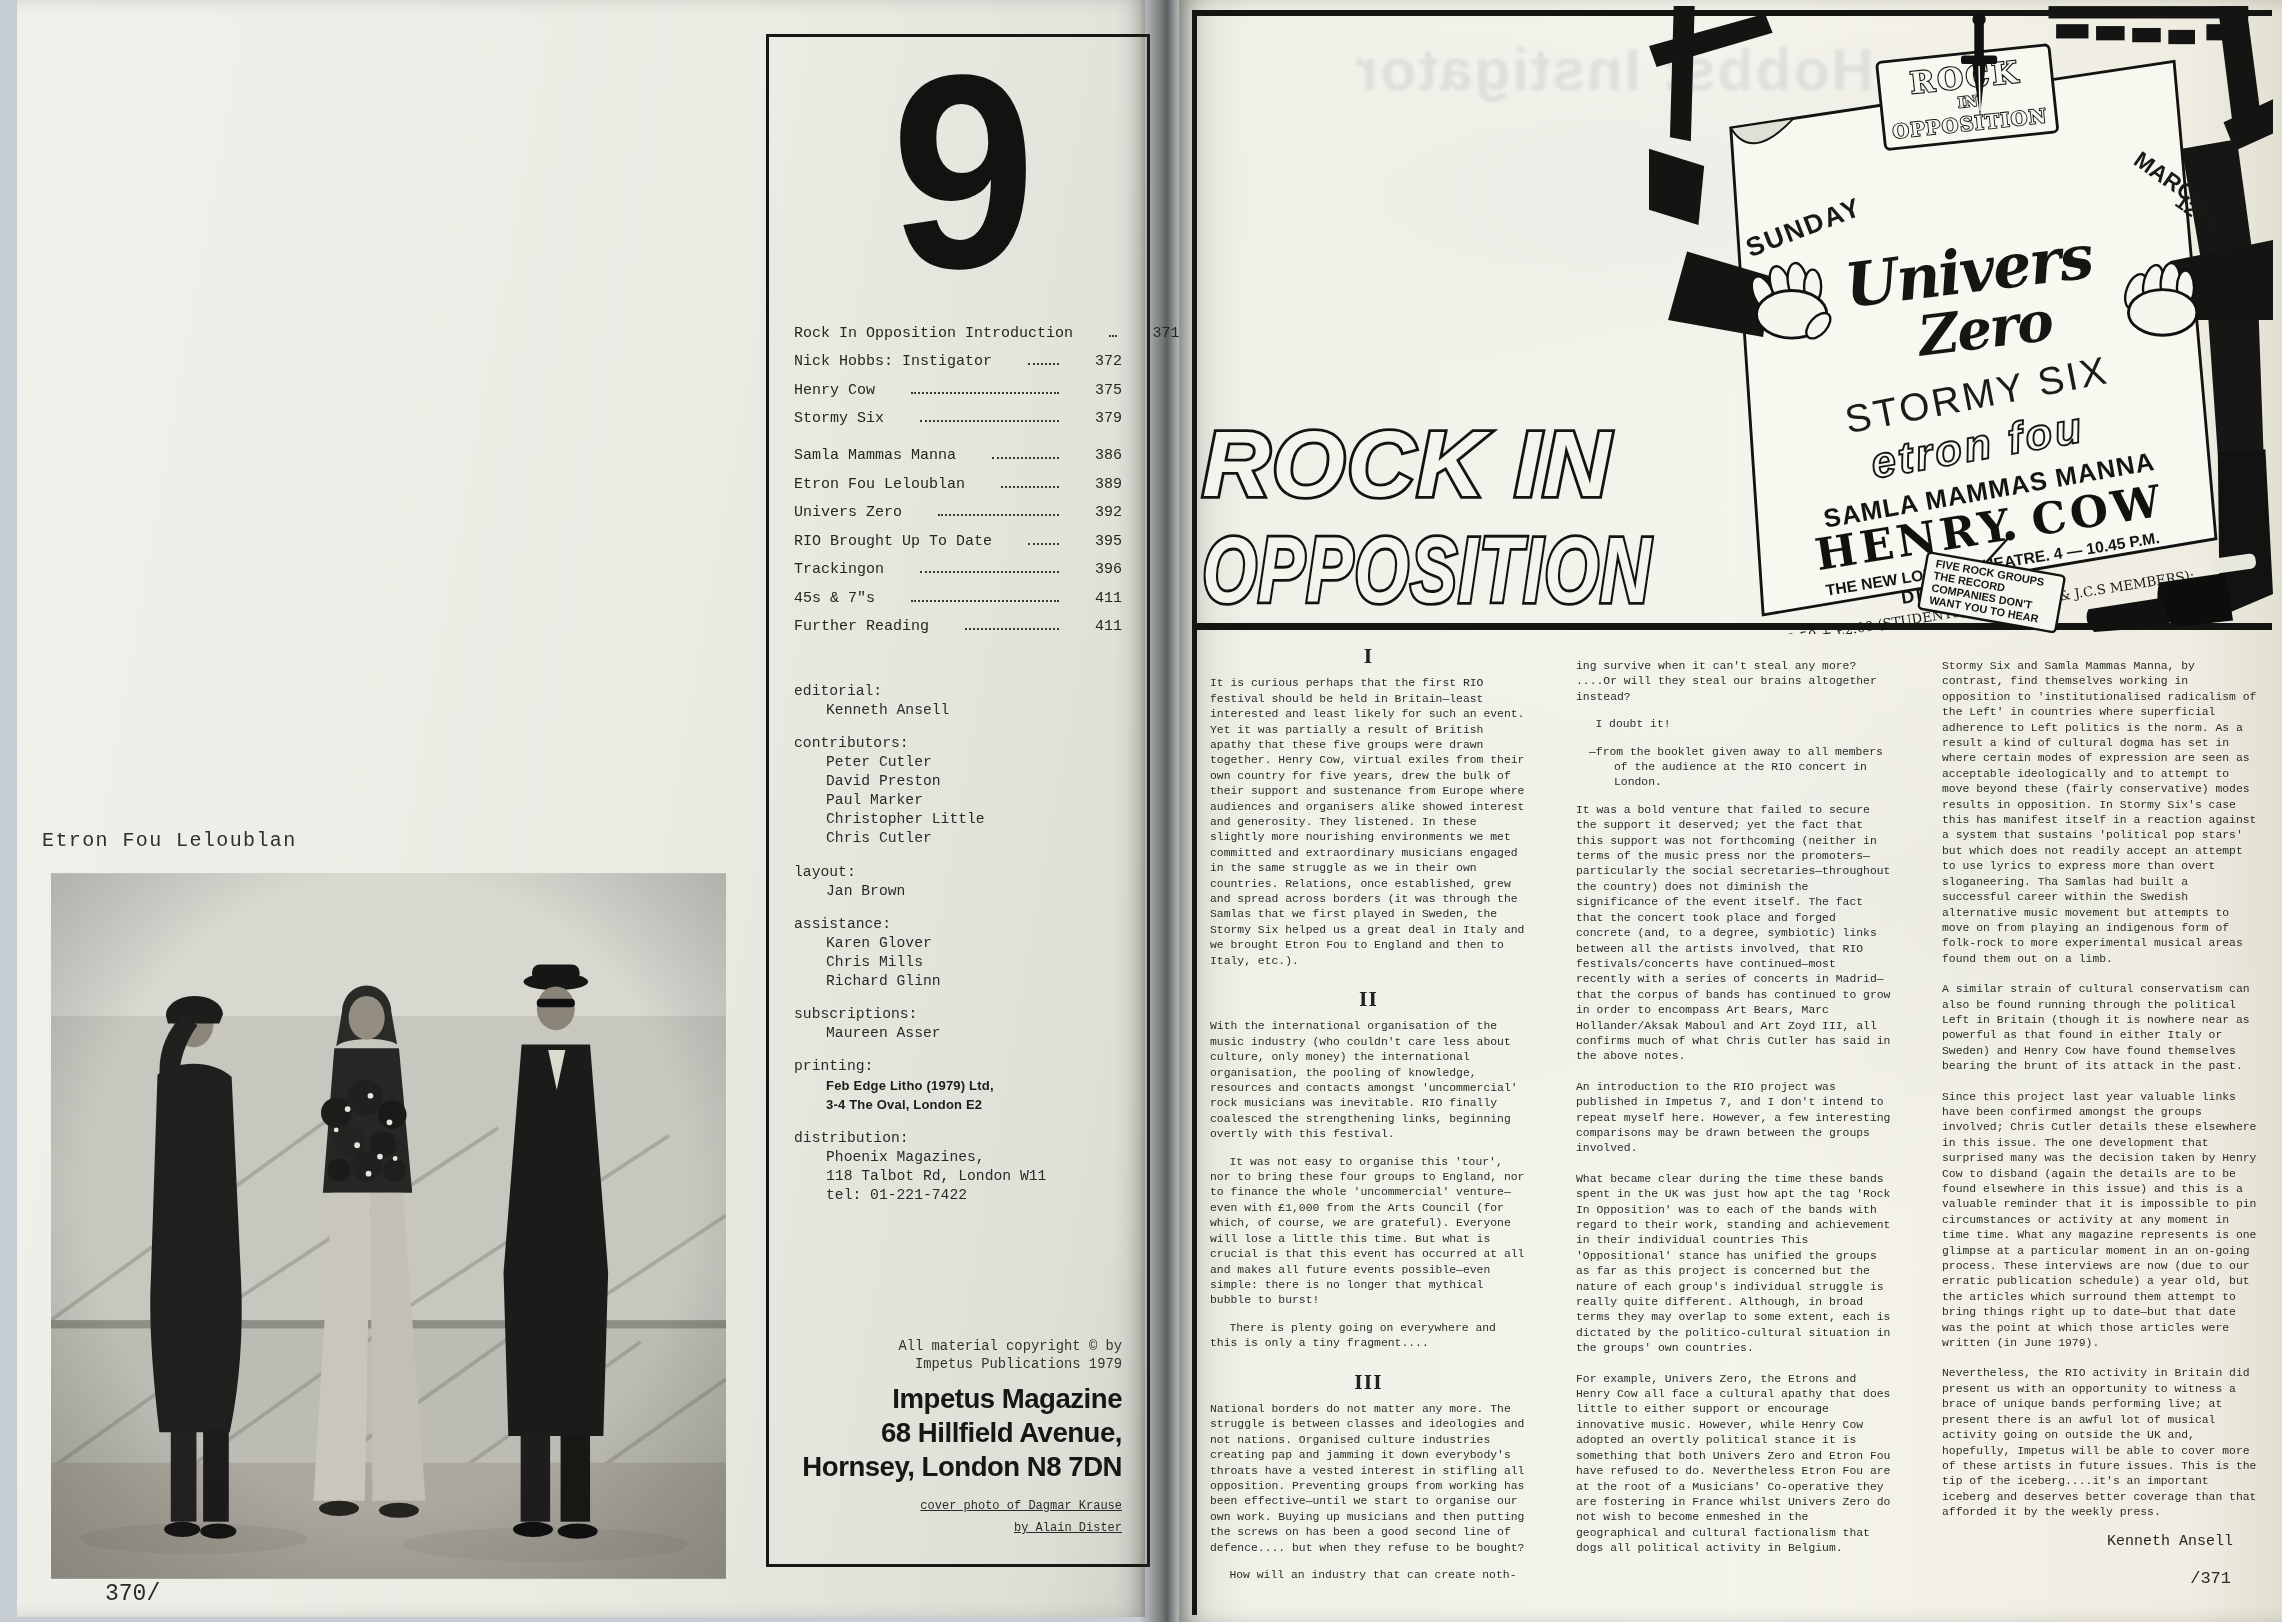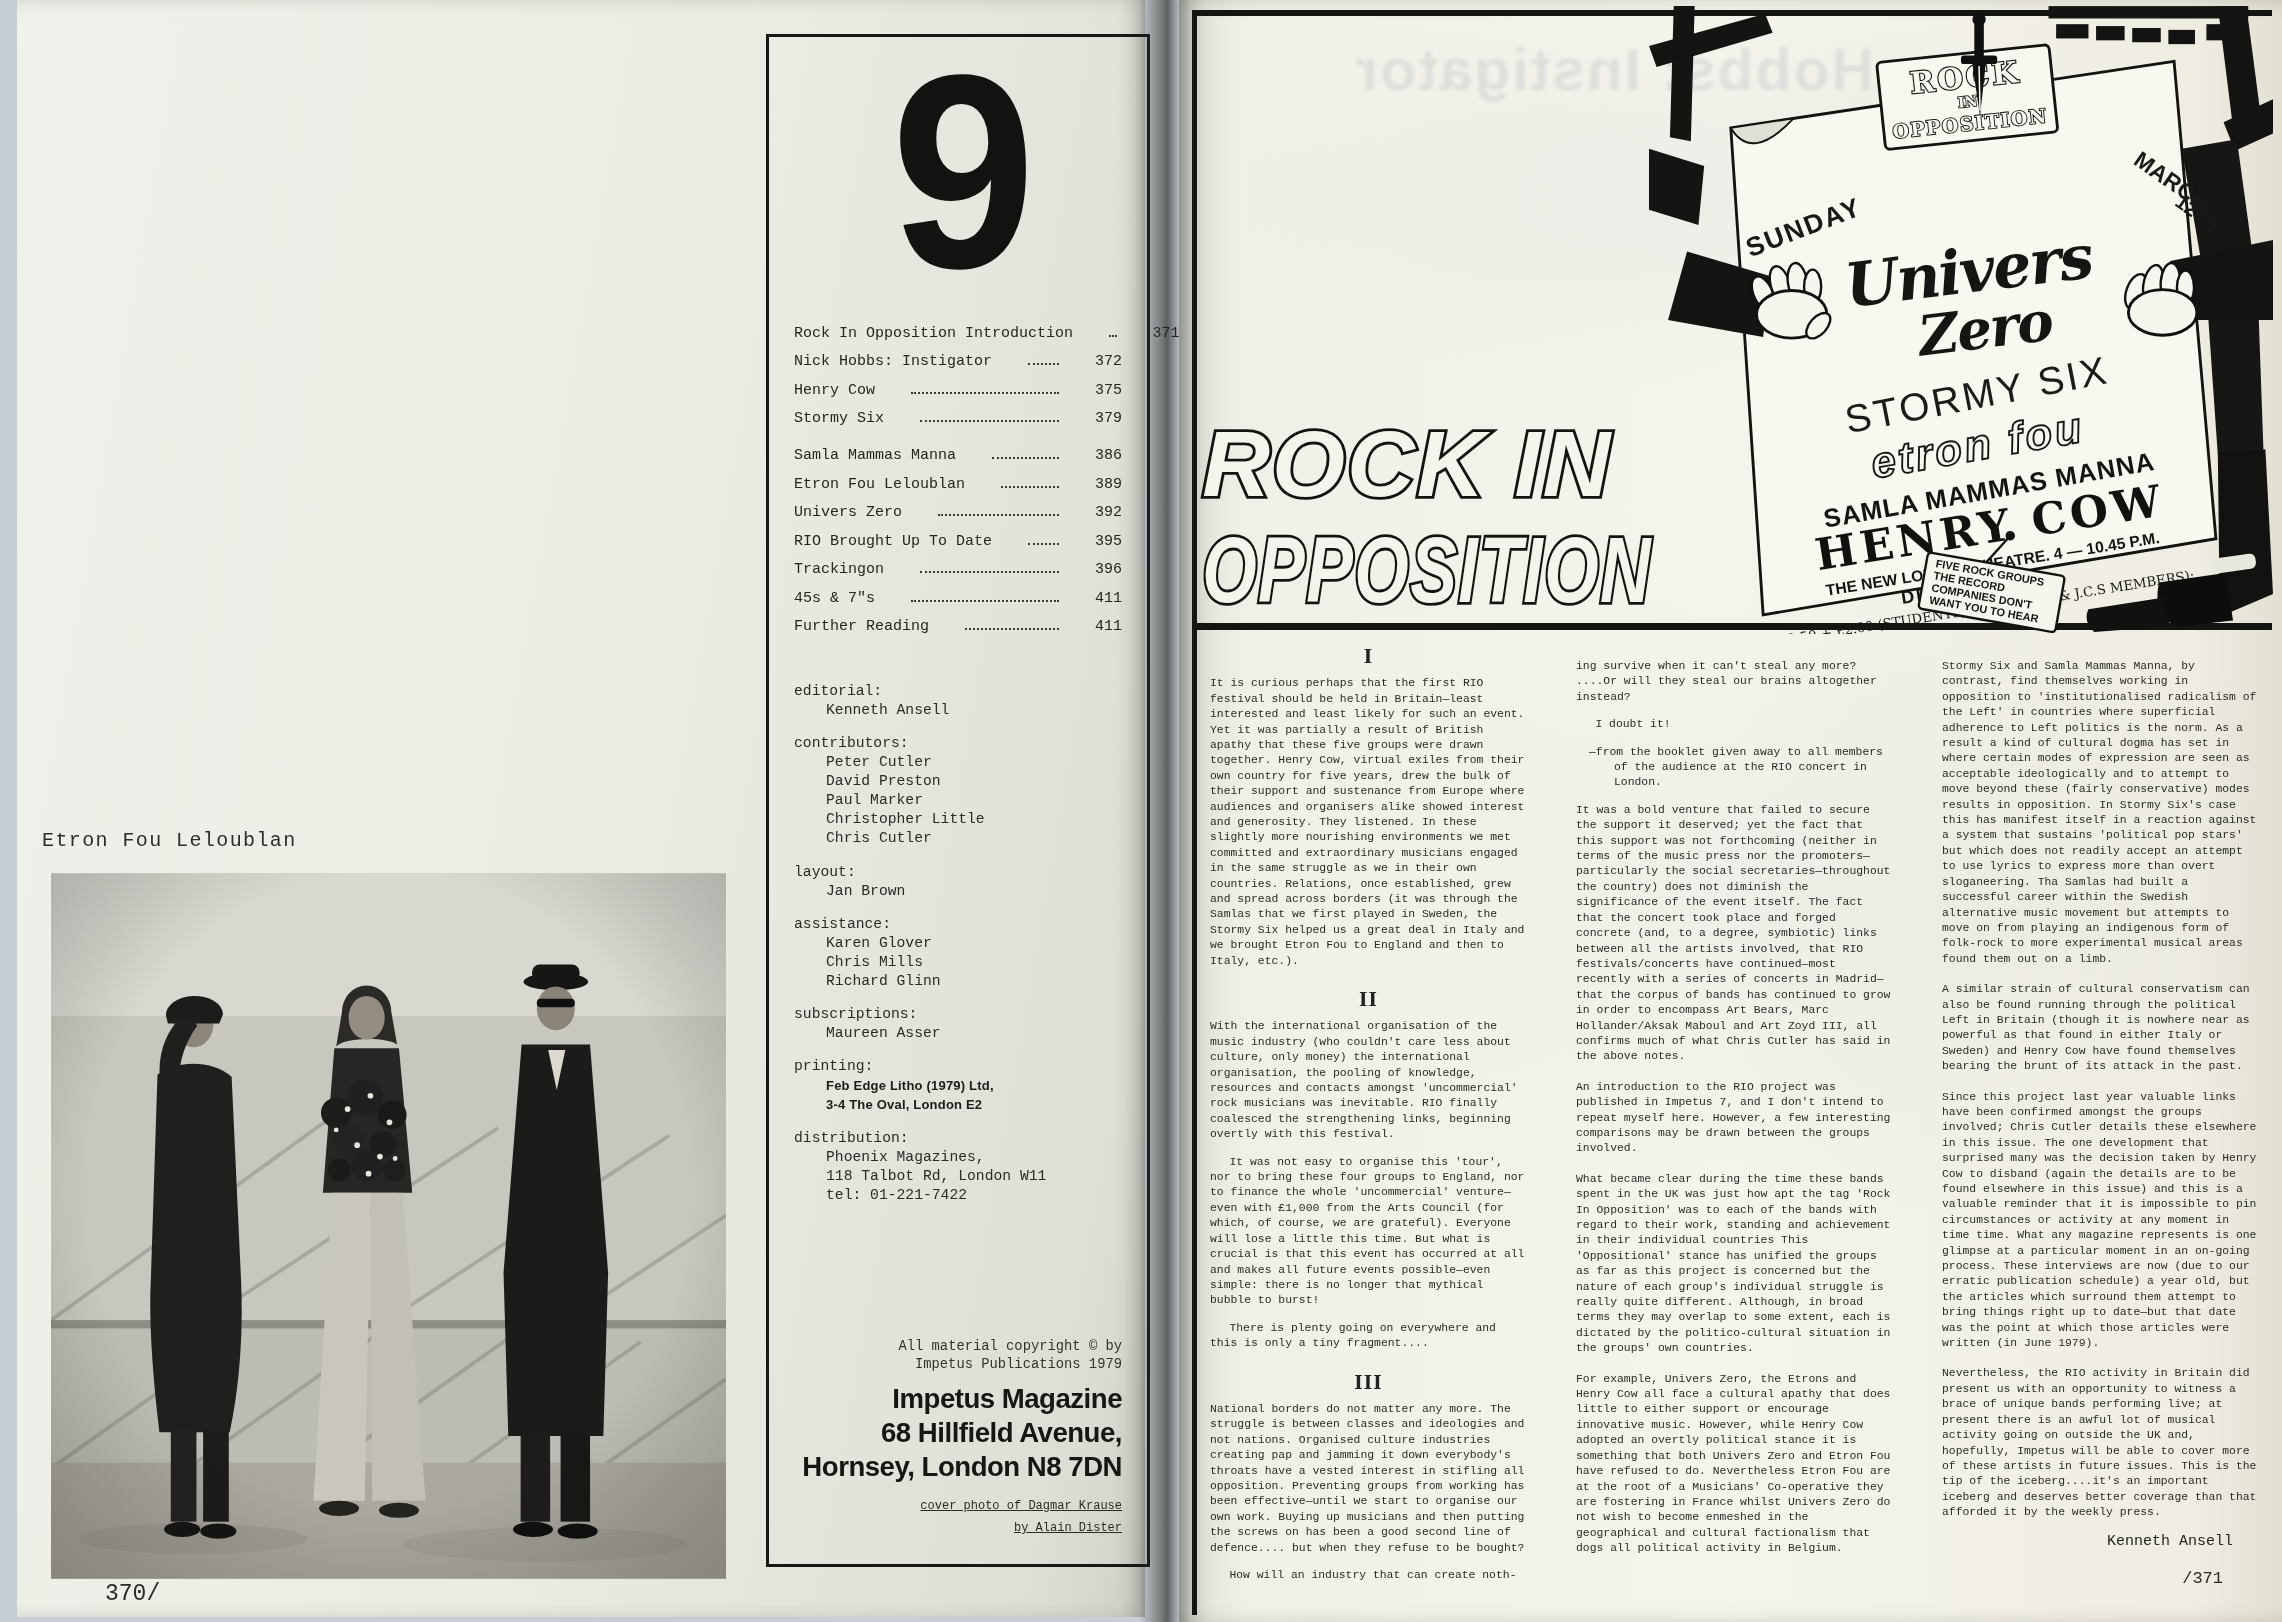--- a/index.html
+++ b/index.html
@@ -50,21 +50,21 @@
   .columns{position:absolute;left:19px;top:647px;width:1073px;display:flex;gap:25px;}
   .col{flex:1;font-size:11.4px;line-height:15.4px;color:#2b2b27;letter-spacing:0;}
   .col p{margin:12px;}
   .col p.sp{margin-bottom:15px;}
   .col p.ind{text-indent:1.7em;}
   .numeral{text-align:center;font-family:"DejaVu Serif",serif;font-weight:bold;font-size:18px;
     letter-spacing:1px;margin:1.9px 0 8.6px;color:#222;}
   .numeral.nmt{margin-top:23px;text-align:center;}
   .quote{margin:15px 0 15px 7.6px;padding-left:38px;text-indent:-25px;}
   .byline{position:absolute;right:49px;top:1533px;font-size:15px;color:#25251f;}
-  .rp-pagenum{position:absolute;right:59px;top:1569px;font-size:17px;color:#2a2a24;}
+  .rp-pagenum{position:absolute;right:51px;top:1569px;font-size:17px;color:#2a2a24;}
 </style>
 </head>
 <body>
 
 <div class="stage">
 
   <div class="page-left">
 
     <div class="photo-caption">Etron Fou Leloublan</div>
 

